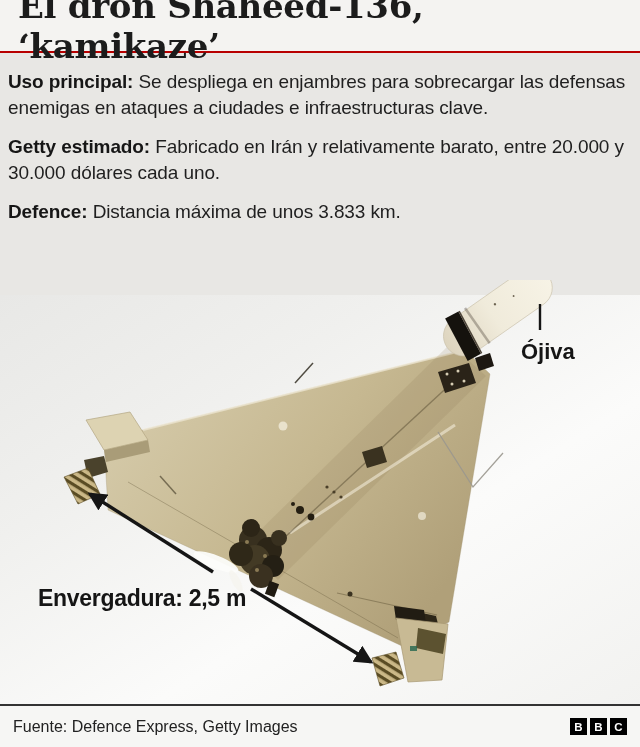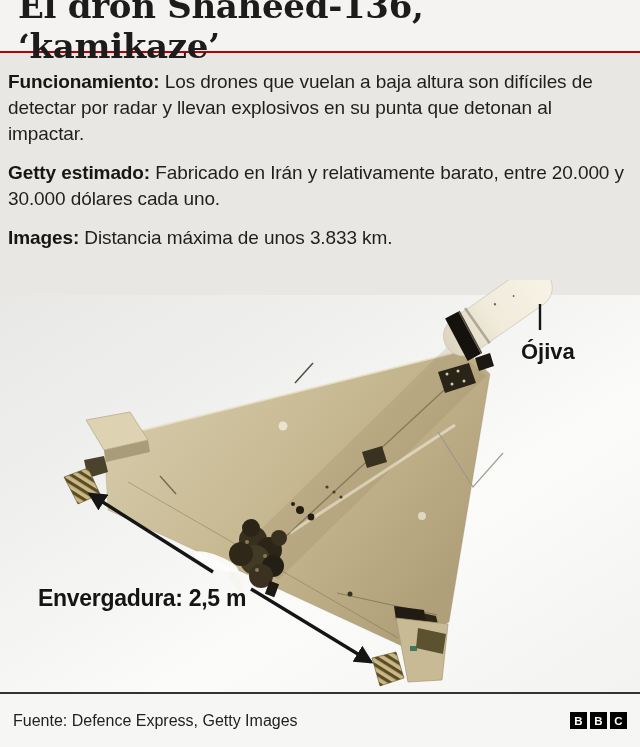--- a/index.html
+++ b/index.html
@@ -12,44 +12,44 @@
           font-size:34px;color:#1c1c1c;letter-spacing:-0.3px;}
   
   .facts{position:relative;z-index:2;padding:16px 14px 0 8px;}
   .fact{margin:0 0 13px 0;font-size:19px;line-height:26px;color:#1f1f1f;letter-spacing:-0.1px;}
   .fact b{font-weight:700;color:#161616;}
   
   .photo-bg{position:absolute;left:0;right:0;top:295px;bottom:39px;z-index:1;
             background:linear-gradient(148deg,#e8e8e6 0%,#f0f0ee 30%,#fbfbfa 62%,#f2f2f0 100%);}
   .stage{position:absolute;top:280px;left:0;width:640px;height:428px;z-index:3;}
   
-  .ftr{position:absolute;left:0;right:0;bottom:0;height:55px;background:#f6f6f4;
+  .ftr{position:absolute;left:0;right:0;bottom:0;height:43px;background:#f6f6f4;
        border-top:2px solid #333;display:flex;align-items:center;justify-content:space-between;
        padding:0 13px;box-sizing:border-box;z-index:6;}
   .source{font-size:16px;color:#222;}
   .bbc{display:flex;gap:3px;}
   .bbc span{width:17px;height:17px;background:#000;color:#fff;font-weight:700;font-size:11.5px;
             display:flex;align-items:center;justify-content:center;
             font-family:"Liberation Sans",sans-serif;}
   svg text{font-family:"Liberation Sans",sans-serif;}
   .svg-label{font-weight:700;fill:#151515;}
 </style>
 </head>
 <body>
 
 <div class="page">
 
   <div class="hdr">
     <h1>El dron Shaheed-136, ‘kamikaze’</h1>
   </div>
 
   <div class="facts">
-    <p class="fact"><b>Funcionamiento:</b><span> Los drones que vuelan a baja altura son difíciles de detectar por radar y llevan explosivos en su punta que detonan al impactar.</span></p>
+    <p class="fact"><b>Uso principal:</b><span> Se despliega en enjambres para sobrecargar las defensas enemigas en ataques a ciudades e infraestructuras clave.</span></p>
     <p class="fact"><b>Getty estimado:</b><span> Fabricado en Irán y relativamente barato, entre 20.000 y 30.000 dólares cada uno.</span></p>
-    <p class="fact"><b>Images:</b><span> Distancia máxima de unos 3.833 km.</span></p>
+    <p class="fact"><b>Defence:</b><span> Distancia máxima de unos 3.833 km.</span></p>
   </div>
 
   <div class="photo-bg"></div>
 
   <svg class="stage" viewBox="0 0 640 428" width="640" height="428" xmlns="http://www.w3.org/2000/svg">
     <defs>
       <linearGradient id="wingGrad" x1="0" y1="0" x2="1" y2="0.6">
         <stop offset="0" stop-color="#d9cfb0"></stop>
         <stop offset="0.55" stop-color="#c6b891"></stop>
         <stop offset="1" stop-color="#b0a079"></stop>

